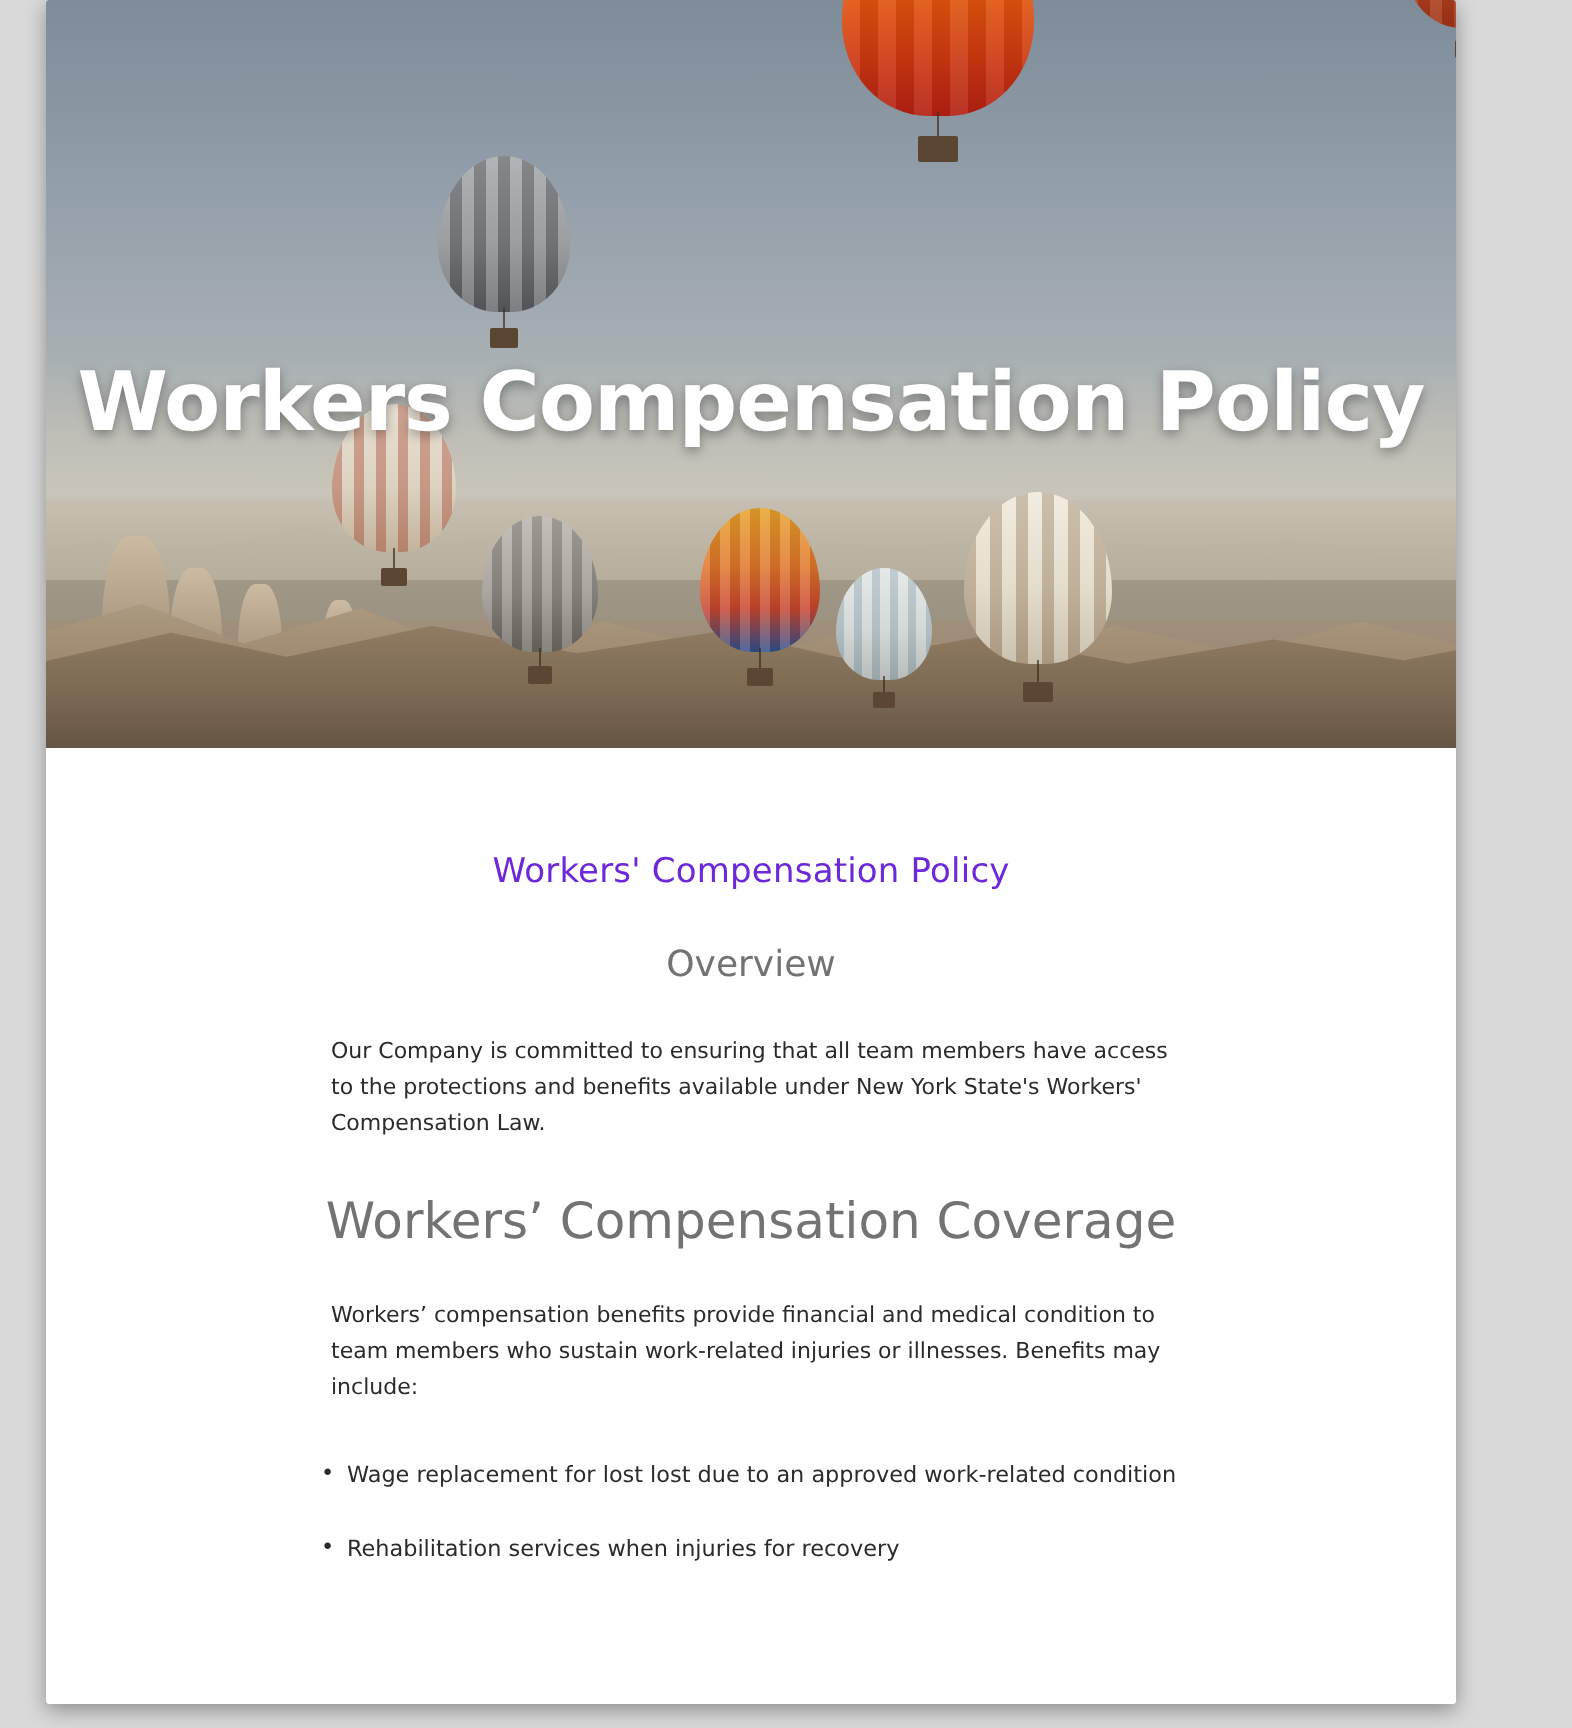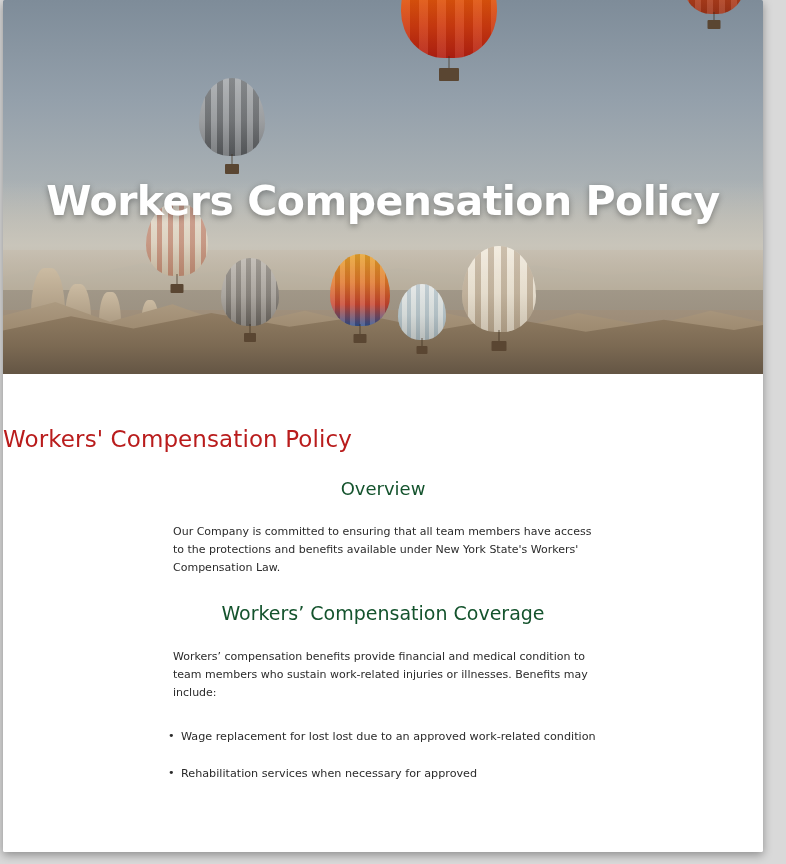--- a/index.html
+++ b/index.html
@@ -10,23 +10,23 @@
   }
   .page {
     position: relative;
     width: 786px;
     height: 864px;
     overflow: hidden;
     background: #d9d9d9;
   }
   .doc {
     position: absolute;
-    left: 3px;
+    left: 23px;
     top: 0;
-    width: 760px;
+    width: 705px;
     height: 852px;
     background: #ffffff;
     box-shadow: 0 3px 10px rgba(0,0,0,0.35);
     border-radius: 2px;
     overflow: hidden;
   }
 
   
   .hero {
     position: relative;
@@ -117,36 +117,37 @@
   }
 
   
   .content {
     padding: 52px 0 0 0;
     background: #fff;
     height: 478px;
     box-sizing: border-box;
   }
   .doc-title {
-    font-size: 23px;
-    color: #b91c1c;
+    text-align: center;
+    font-size: 17px;
+    color: #6d28d9;
     font-family: "DejaVu Sans", sans-serif;
     font-weight: normal;
     margin: 0 0 26px 0;
     letter-spacing: .1px;
   }
   h2.section {
     text-align: center;
     font-size: 18px;
     font-weight: normal;
-    color: #14532d;
+    color: #737373;
     font-family: "DejaVu Sans", sans-serif;
     margin: 16px 0 24px 0;
   }
-  h2.section.wide { font-size: 19px; }
+  h2.section.wide { font-size: 25px; }
   .para {
     width: 420px;
     margin: 0 auto 26px auto;
     font-size: 11px;
     line-height: 1.62;
     color: #2b2b2b;
     font-family: "DejaVu Sans", sans-serif;
   }
   ul.bullets {
     width: 420px;
@@ -264,19 +265,19 @@
       <h1 class="doc-title">Workers' Compensation Policy</h1>
 
       <h2 class="section">Overview</h2>
       <p class="para">Our Company is committed to ensuring that all team members have access to the protections and benefits available under New York State's Workers' Compensation Law.</p>
 
       <h2 class="section wide">Workers’ Compensation Coverage</h2>
       <p class="para">Workers’ compensation benefits provide financial and medical condition to team members who sustain work-related injuries or illnesses. Benefits may include:</p>
 
       <ul class="bullets">
         <li>Wage replacement for lost lost due to an approved work-related condition</li>
-        <li>Rehabilitation services when necessary for approved</li>
+        <li>Rehabilitation services when injuries for recovery</li>
       </ul>
 
     </div>
 
   </div>
 </div>
 
 </body></html>

